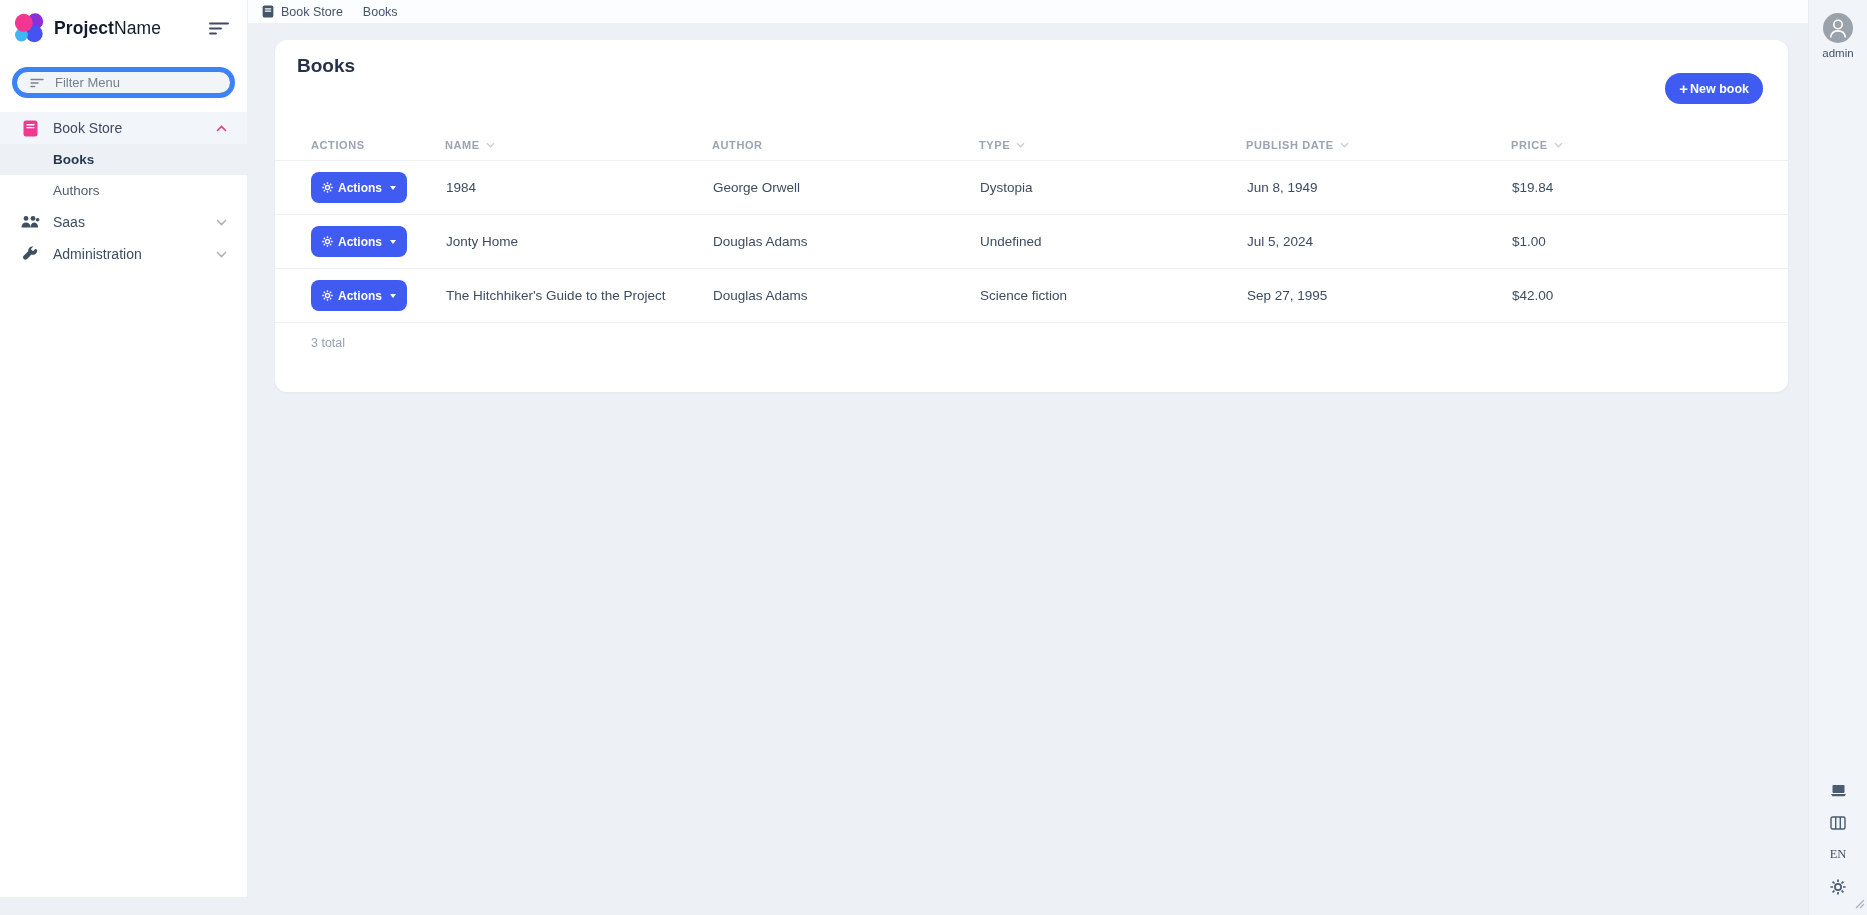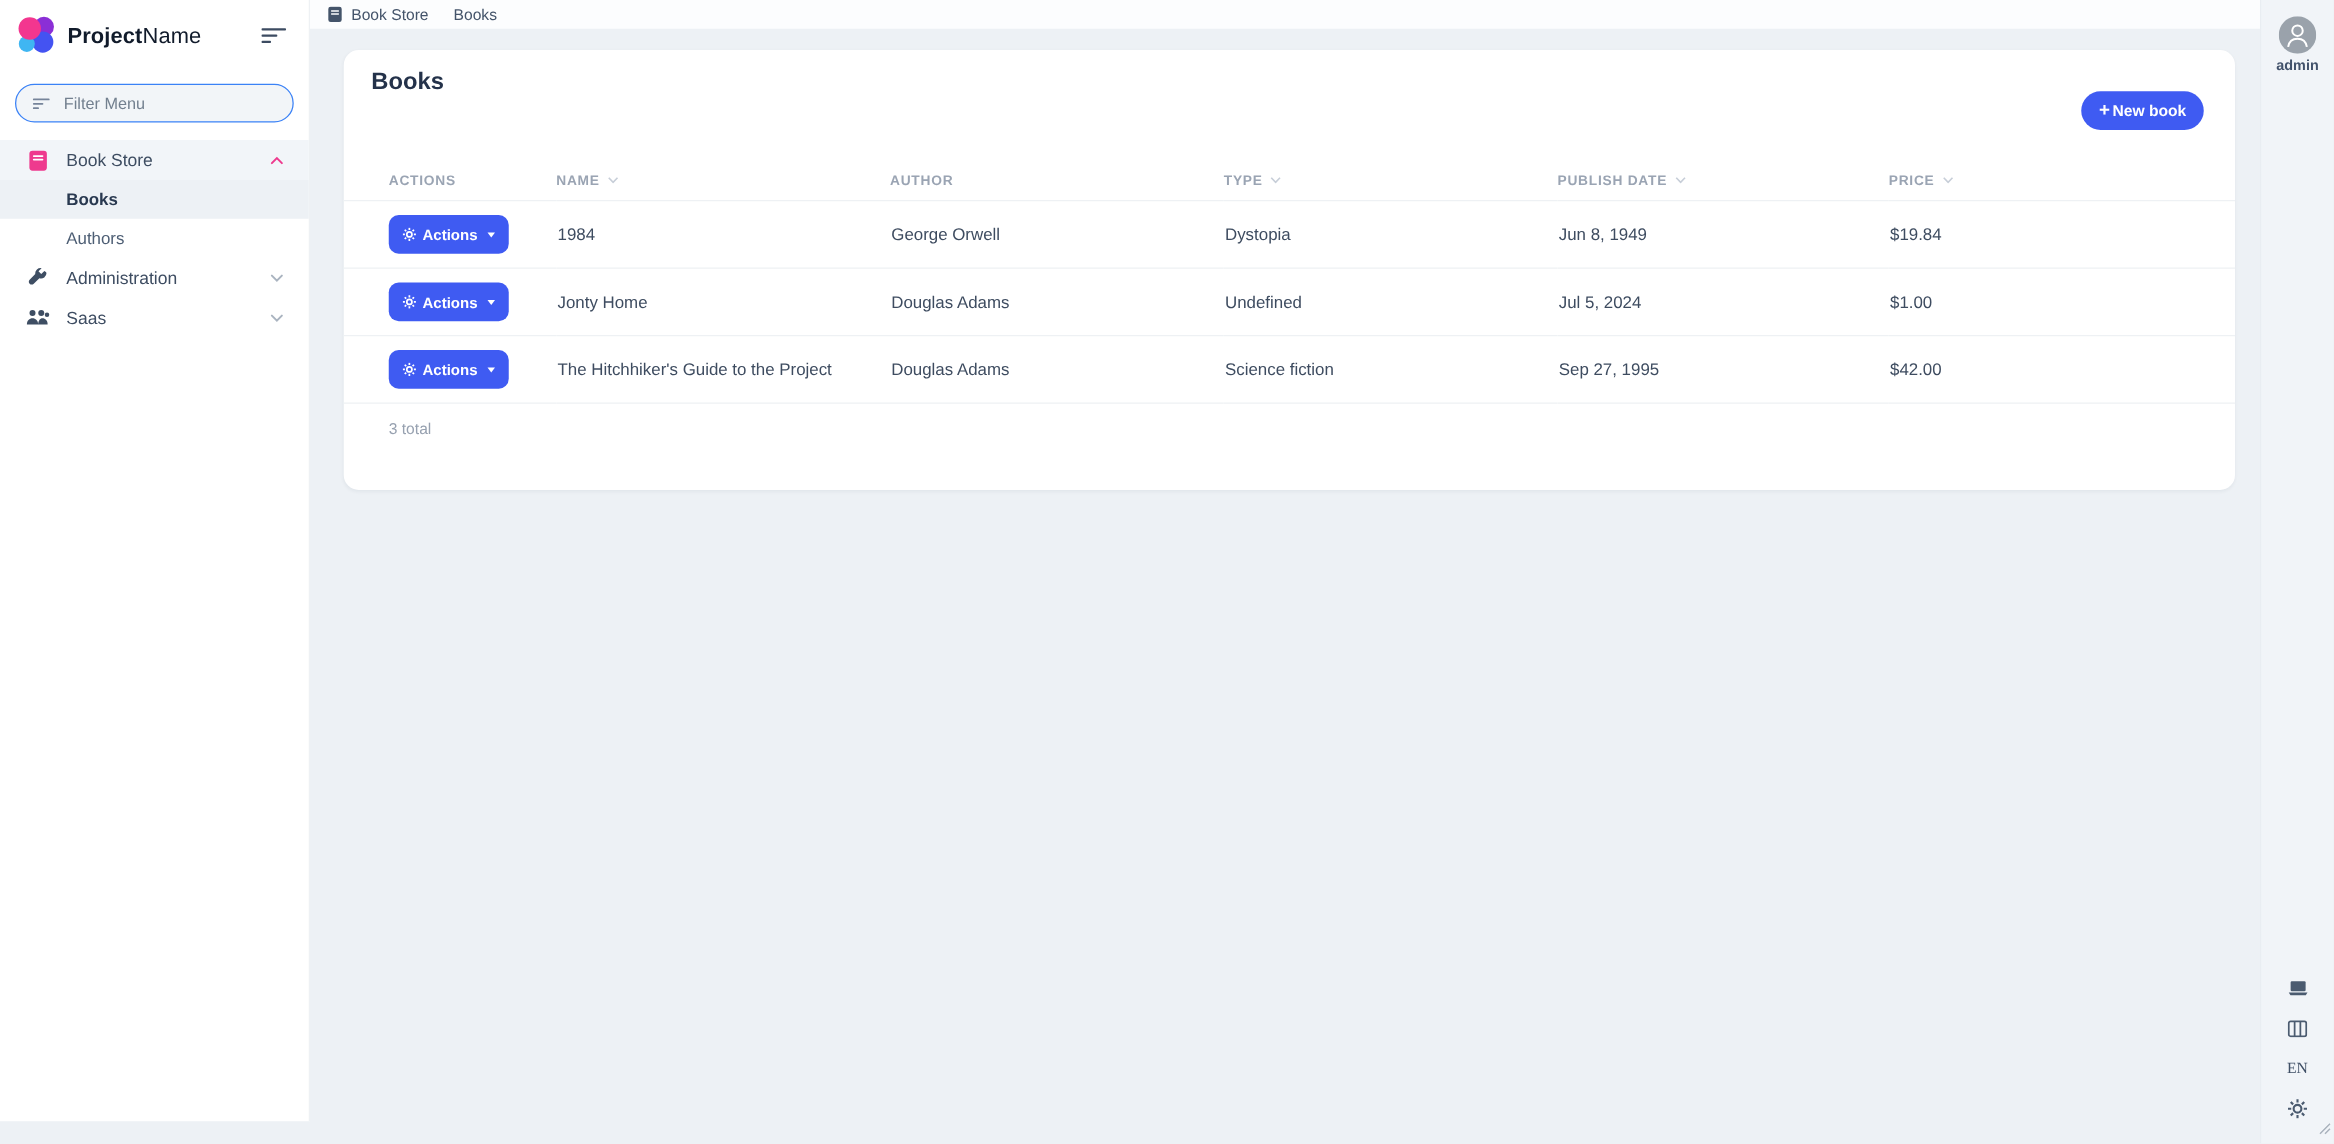--- a/index.html
+++ b/index.html
@@ -7,35 +7,35 @@
   body { font-family:"Liberation Sans", sans-serif; background:#edf1f5; }
   .app { position:relative; width:1867px; height:915px; background:#edf1f5; overflow:hidden; }
 
   
   .topbar { position:absolute; left:248px; top:0; width:1560px; height:23px; background:#fcfdfe;
             display:flex; align-items:center; padding-left:14px; gap:20px; }
   .bc-item { display:flex; align-items:center; gap:7px; font-size:12.5px; color:#44546a; cursor:pointer; }
 
   
   .rail { position:absolute; right:0; top:0; width:59px; height:915px; background:#f1f4f8; border-left:1px solid #e9edf2; }
-  .user { position:absolute; top:13px; left:0; width:100%; display:flex; flex-direction:column; align-items:center; gap:4px; cursor:pointer;font-weight:bold; }
+  .user { position:absolute; top:13px; left:0; width:100%; display:flex; flex-direction:column; align-items:center; gap:4px; cursor:pointer; }
   .uname { font-size:11.5px; color:#42526b; }
   .rail-bottom { position:absolute; bottom:20px; left:0; width:100%; display:flex; flex-direction:column; align-items:center; gap:15px; }
   .rail-btn { background:none; border:none; padding:0; cursor:pointer; display:flex; align-items:center; justify-content:center; height:17px; font-family:Liberation Serif, serif; }
   .lang-btn { font-size:12.5px; color:#3f4f66; }
   .grip { position:absolute; right:2px; bottom:2px; }
 
   
   .sidebar { position:absolute; left:0; top:0; width:248px; height:897px; background:#ffffff;
              border-right:1px solid #eef1f4; z-index:2; }
   .logo-row { display:flex; align-items:center; padding:11px 16px 10px 12px; }
   .logo-text { font-size:17.5px; color:#111b2b; margin-left:8px; letter-spacing:.1px; }
   .logo-text b { font-weight:700;margin-top:28px; }
   .collapse-btn { margin-left:auto; background:none; border:none; padding:2px; cursor:pointer; }
-  .filter { margin:12px 12px 14px; height:31px; background:#f2f5f8; border:1px solid #3b82f6; border-radius:16px;
+  .filter { margin:12px 12px 14px; height:31px; background:#f2f5f8; border:5px solid #3b82f6; border-radius:16px;
             display:flex; align-items:center; gap:9px; padding:0 13px; }
   .filter input { border:none; background:transparent; outline:none; font-size:13px; color:#4a596e; width:100%; font-family:inherit; }
   .filter input::placeholder { color:#73808f; }
   .nav-item { height:32px; display:flex; align-items:center; gap:13px; padding:0 20px; font-size:14px; color:#3d4c61; cursor:pointer; }
   .nav-item .nico { width:20px; display:flex; justify-content:center; }
   .nav-item .chev { margin-left:auto; display:flex; }
   .nav-item.open { background:#f2f5f9; }
   .sub-item { height:31px; display:flex; align-items:center; padding-left:53px; font-size:13.5px; color:#4d5e74; cursor:pointer; }
   .sub-item.selected { background:#edf1f5; color:#293950; font-weight:700; }
 
@@ -177,43 +177,43 @@
 
       <div class="sub-item selected">
         <span>Books</span>
       </div>
       <div class="sub-item">
         <span>Authors</span>
       </div>
 
       <div class="nav-item">
         <span class="nico">
-          <svg width="16" height="16" viewBox="0 0 16 16">
-              <path d="M15.2 4.4a4.3 4.3 0 0 1-5.7 4.1L5 13c-.9.9-2.4.9-3.3 0-.9-.9-.9-2.4 0-3.3L6.2 5.2A4.3 4.3 0 0 1 11.3.5L8.8 3l2.2 2.2 2.5-2.5c.9.5 1.5 1 1.7 1.7z" fill="#3e4e63"></path>
-            </svg>
-        </span>
-        <span>Administration</span>
-        <span class="chev">
-          <svg width="11" height="7" viewBox="0 0 11 7">
-              <path d="M1.5 1.5 5.5 5.5 9.5 1.5" stroke="#aab4c0" stroke-width="1.6" fill="none" stroke-linecap="round"></path>
-            </svg>
-        </span>
-      </div>
-
-      <div class="nav-item">
-        <span class="nico">
           <svg width="19" height="14" viewBox="0 0 19 14">
             <circle cx="5" cy="3.4" r="2.4" fill="#3e4e63"></circle>
             <circle cx="12" cy="3.4" r="2.4" fill="#3e4e63"></circle>
             <circle cx="16.6" cy="4.8" r="1.8" fill="#3e4e63"></circle>
             <path d="M.5 12.5c0-3 2-4.9 4.5-4.9s4.5 1.9 4.5 4.9z" fill="#3e4e63"></path>
             <path d="M9.4 12.5c.3-2.7 1.5-4.9 3.6-4.9 2.3 0 4.1 1.9 4.1 4.9z" fill="#3e4e63"></path>
           </svg>
         </span>
         <span>Saas</span>
+        <span class="chev">
+          <svg width="11" height="7" viewBox="0 0 11 7">
+              <path d="M1.5 1.5 5.5 5.5 9.5 1.5" stroke="#aab4c0" stroke-width="1.6" fill="none" stroke-linecap="round"></path>
+            </svg>
+        </span>
+      </div>
+
+      <div class="nav-item">
+        <span class="nico">
+          <svg width="16" height="16" viewBox="0 0 16 16">
+              <path d="M15.2 4.4a4.3 4.3 0 0 1-5.7 4.1L5 13c-.9.9-2.4.9-3.3 0-.9-.9-.9-2.4 0-3.3L6.2 5.2A4.3 4.3 0 0 1 11.3.5L8.8 3l2.2 2.2 2.5-2.5c.9.5 1.5 1 1.7 1.7z" fill="#3e4e63"></path>
+            </svg>
+        </span>
+        <span>Administration</span>
         <span class="chev">
           <svg width="11" height="7" viewBox="0 0 11 7">
               <path d="M1.5 1.5 5.5 5.5 9.5 1.5" stroke="#aab4c0" stroke-width="1.6" fill="none" stroke-linecap="round"></path>
             </svg>
         </span>
       </div>
     </nav>
   </aside>
 
   <main>

